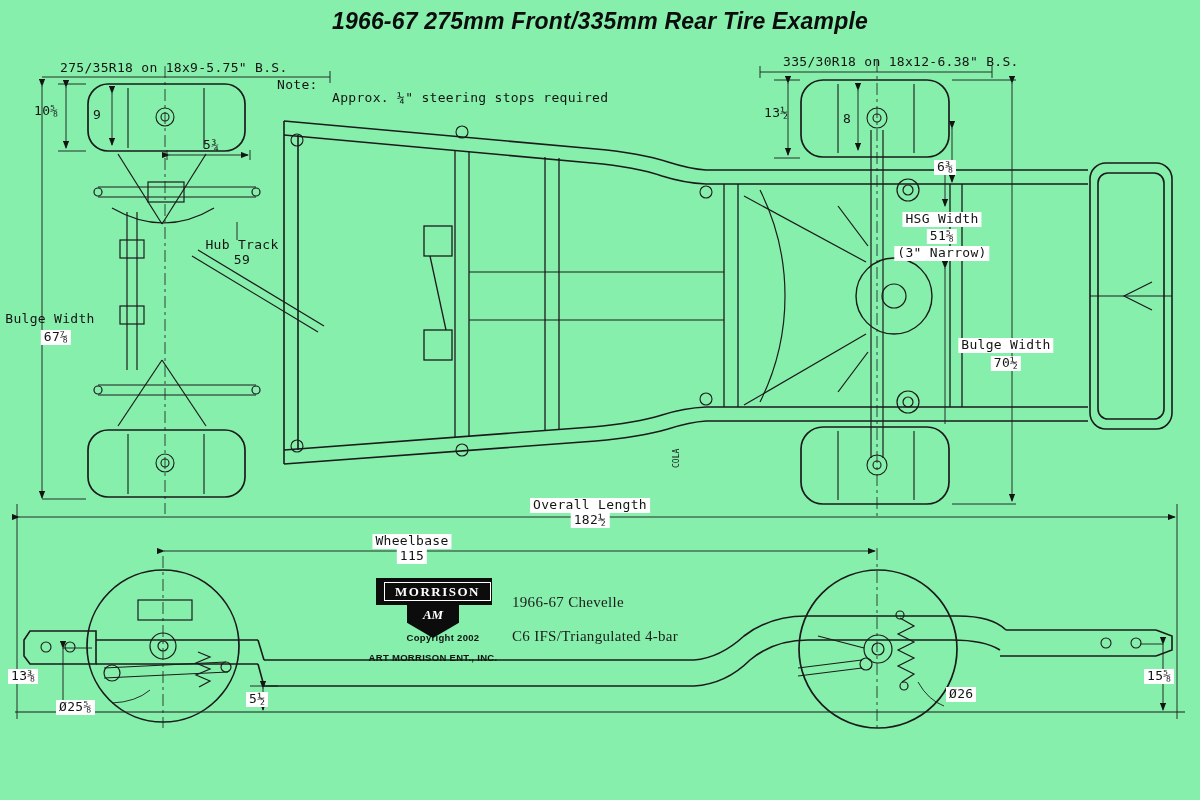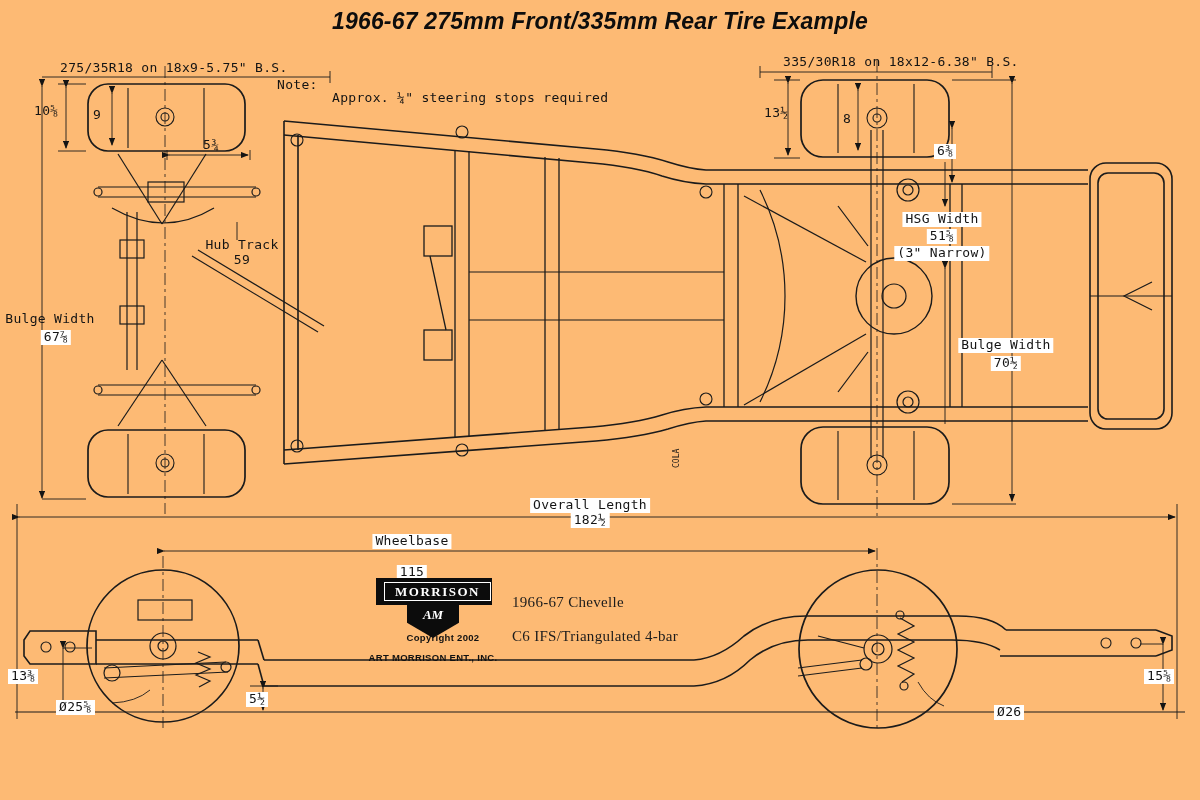--- a/index.html
+++ b/index.html
@@ -1,16 +1,16 @@
 <!DOCTYPE html>
 <html><head>
 <meta charset="utf-8">
 <style>
   html,body{margin:0;padding:0;background:#ffffff;}
-  #stage{position:relative;width:1200px;height:800px;background:#fdba74;overflow:hidden;
+  #stage{position:relative;width:1200px;height:800px;background:#86efac;overflow:hidden;
          font-family:"DejaVu Sans Mono",monospace;color:#141414;}
   svg{position:absolute;left:0;top:0;}
   .lbl{position:absolute;white-space:pre;font:13px/1.15 "DejaVu Sans Mono",monospace;
        color:#141414;letter-spacing:.3px;}
   .ctr{transform:translateX(-50%);}
   .bg{background:#fff;padding:0 3px;}
   .title{font:italic 700 23px "Liberation Sans",sans-serif;color:#0d0d0d;letter-spacing:.2px;}
   .serif{font:15px/1.14 "Liberation Serif",serif;color:#1c1c1c;}
   .vert{transform:rotate(-90deg);transform-origin:left top;font-size:8px;letter-spacing:0;}
   .logo-bar{position:absolute;left:376px;top:578px;width:114px;height:25px;background:#0c0c0c;
@@ -251,52 +251,52 @@
 
   <div class="lbl" style="left:277px;top:78px;">Note:</div>
   <div class="lbl" style="left:332px;top:91px;">Approx. ¼" steering stops required</div>
 
   <div class="lbl" style="left:34px;top:104px;">10⅝</div>
   <div class="lbl" style="left:93px;top:108px;">9</div>
   <div class="lbl" style="left:203px;top:138px;">5¾</div>
 
   <div class="lbl" style="left:764px;top:106px;">13½</div>
   <div class="lbl" style="left:843px;top:112px;">8</div>
-  <div class="lbl bg" style="left:934px;top:144px;">6⅜</div>
+  <div class="lbl bg" style="left:934px;top:160px;">6⅜</div>
 
   <div class="lbl ctr" style="left:242px;top:238px;">Hub Track</div>
   <div class="lbl ctr" style="left:242px;top:253px;">59</div>
 
   <div class="lbl ctr" style="left:50px;top:312px;">Bulge Width</div>
   <div class="lbl ctr bg" style="left:56px;top:330px;">67⅞</div>
 
   <div class="lbl ctr bg" style="left:942px;top:212px;">HSG Width</div>
   <div class="lbl ctr bg" style="left:942px;top:229px;">51⅝</div>
   <div class="lbl ctr bg" style="left:942px;top:246px;">(3" Narrow)</div>
 
   <div class="lbl ctr bg" style="left:1006px;top:338px;">Bulge Width</div>
   <div class="lbl ctr bg" style="left:1006px;top:356px;">70½</div>
 
   <div class="lbl vert" style="left:672px;top:468px;">COLA</div>
 
   <div class="lbl ctr bg" style="left:590px;top:498px;">Overall Length</div>
   <div class="lbl ctr bg" style="left:590px;top:513px;">182½</div>
 
   <div class="lbl ctr bg" style="left:412px;top:534px;">Wheelbase</div>
-  <div class="lbl ctr bg" style="left:412px;top:549px;margin-top:16px;">115</div>
+  <div class="lbl ctr bg" style="left:412px;top:549px;">115</div>
 
   <div class="logo-bar">
     <div class="inner">MORRISON</div>
   </div>
   <div class="shield">AM</div>
   <div class="lbl copy ctr" style="left:433px;top:632px;padding-left:20px;">Copyright 2002</div>
   <div class="lbl copy ctr" style="left:433px;top:652px;">ART MORRISON ENT., INC.</div>
 
   <div class="lbl serif" style="left:512px;top:594px;">1966-67 Chevelle</div>
   <div class="lbl serif" style="left:512px;top:628px;">C6 IFS/Triangulated 4-bar</div>
 
   <div class="lbl bg" style="left:8px;top:669px;">13⅜</div>
   <div class="lbl bg" style="left:56px;top:700px;">Ø25⅝</div>
   <div class="lbl bg" style="left:246px;top:692px;">5½</div>
-  <div class="lbl bg" style="left:946px;top:705px;margin-left:48px;">Ø26</div>
+  <div class="lbl bg" style="left:946px;top:687px;">Ø26</div>
   <div class="lbl bg" style="left:1144px;top:669px;">15⅝</div>
 
 </div>
 
 </body></html>

